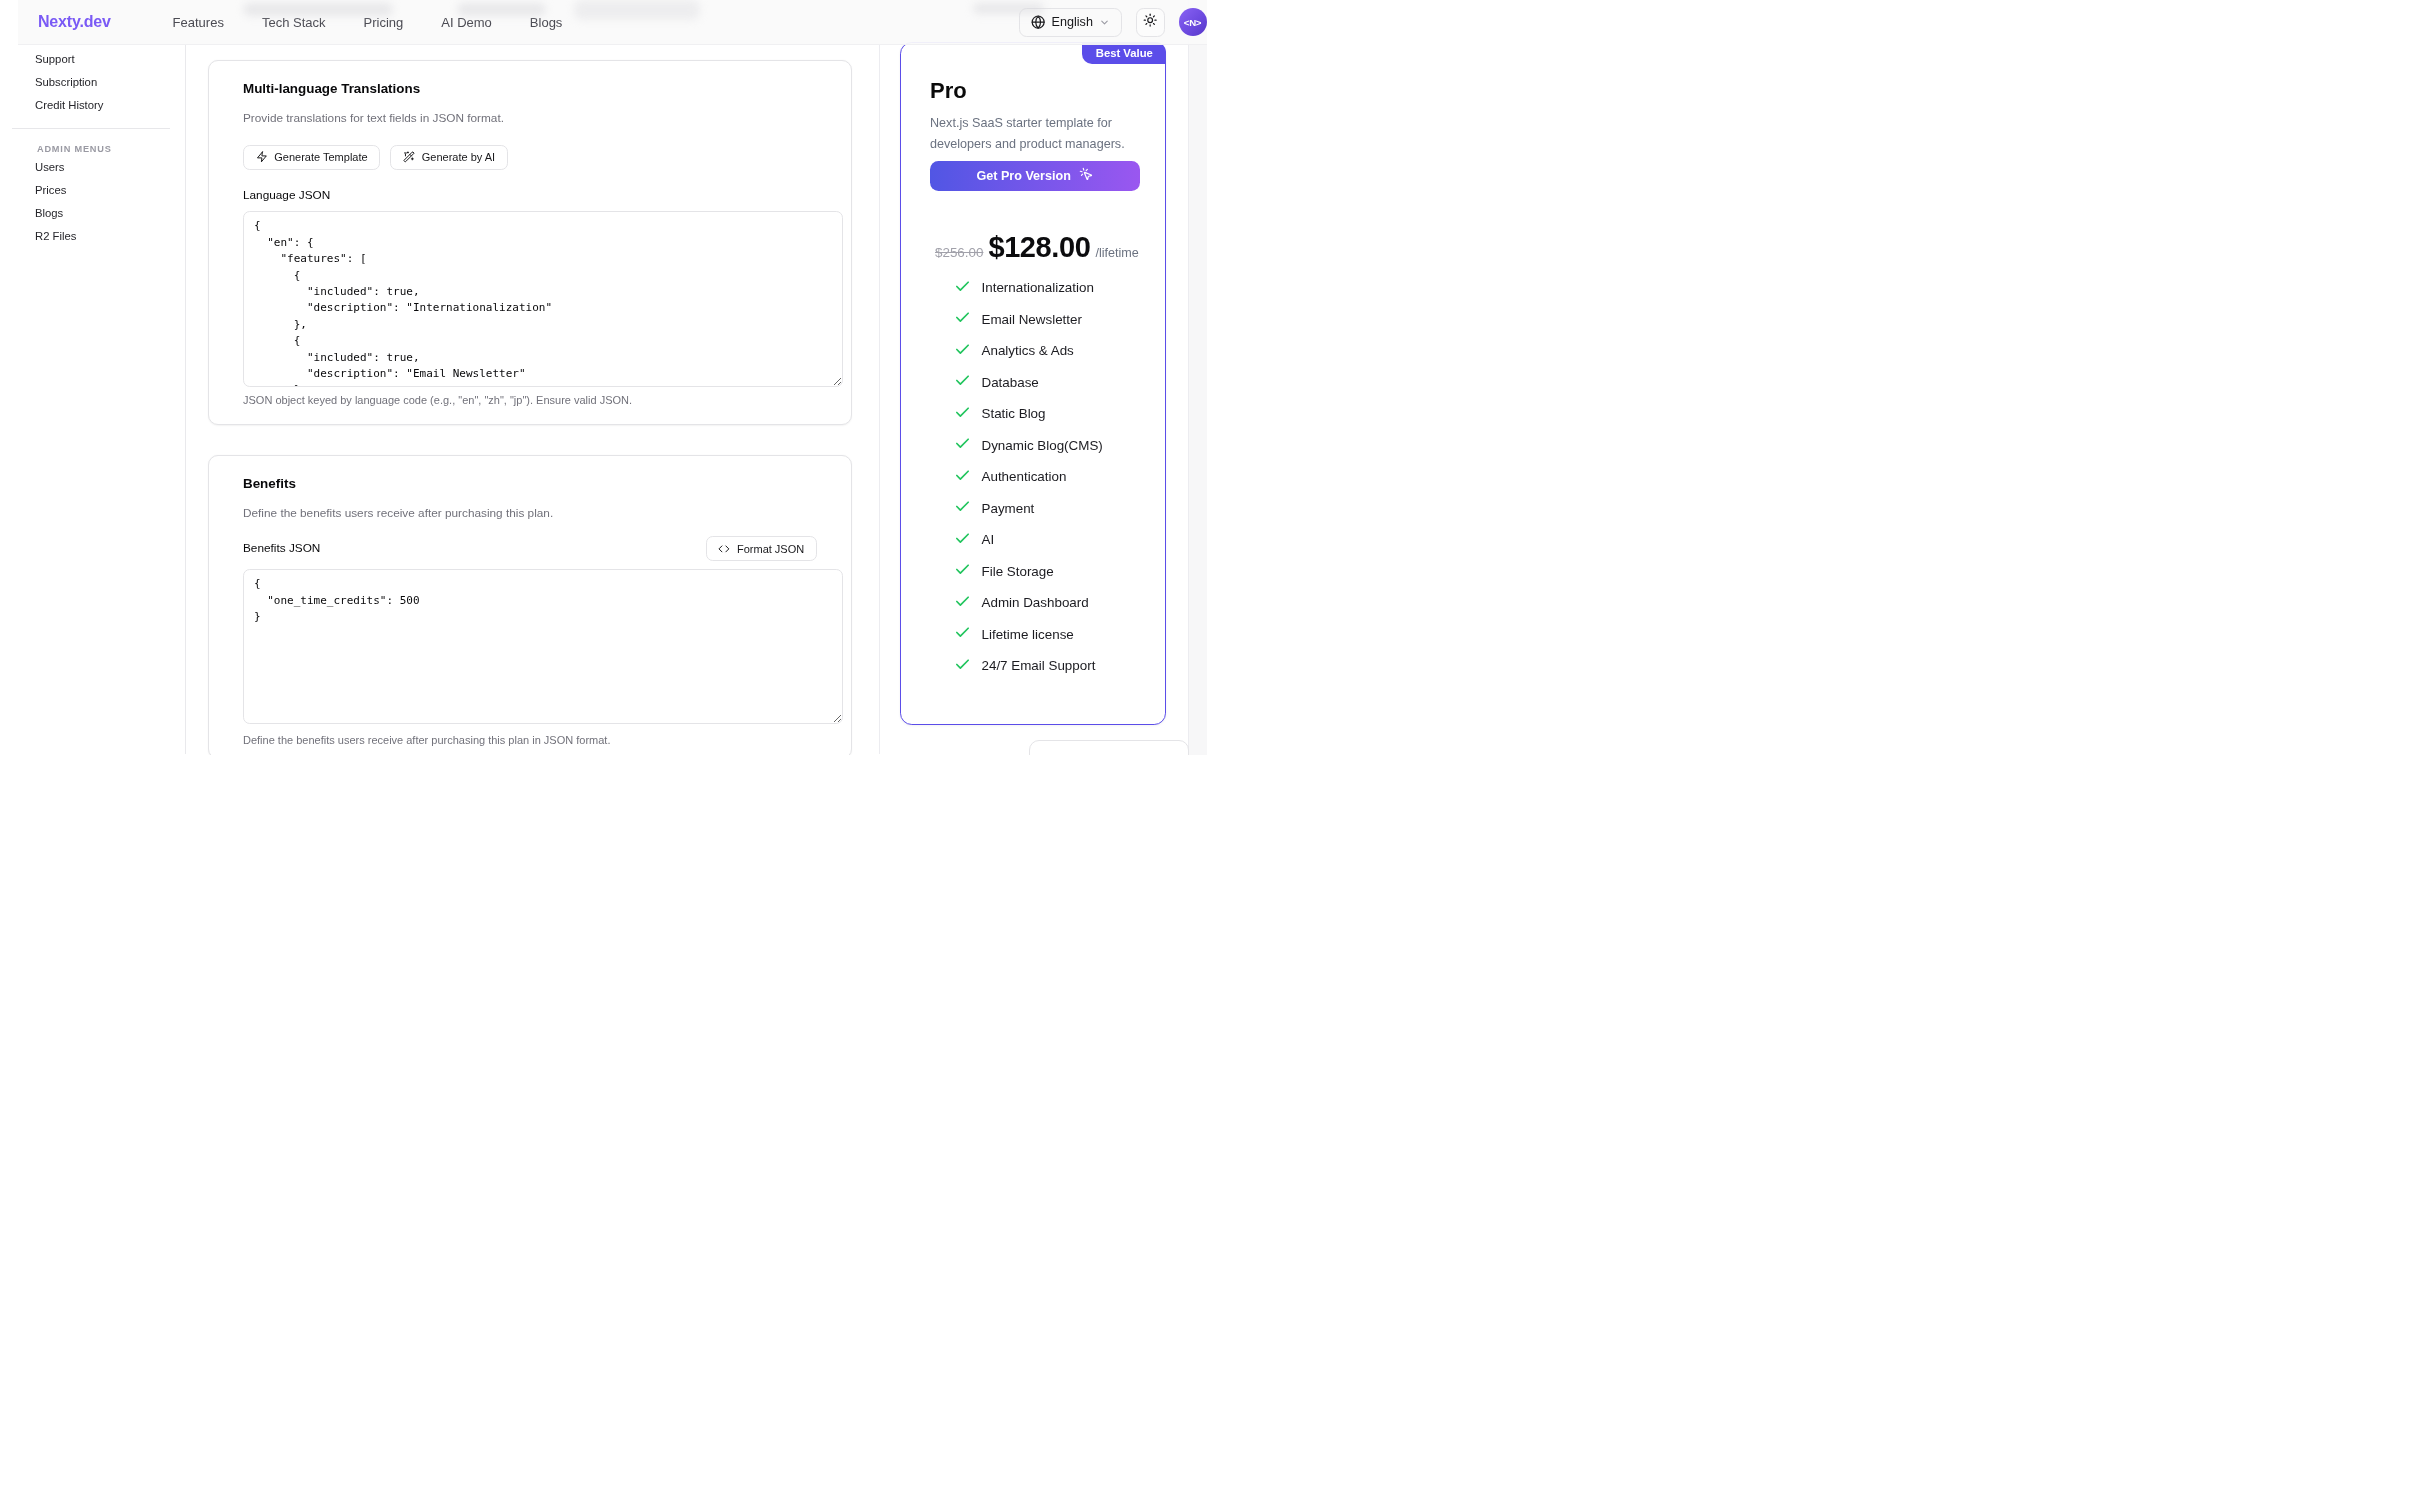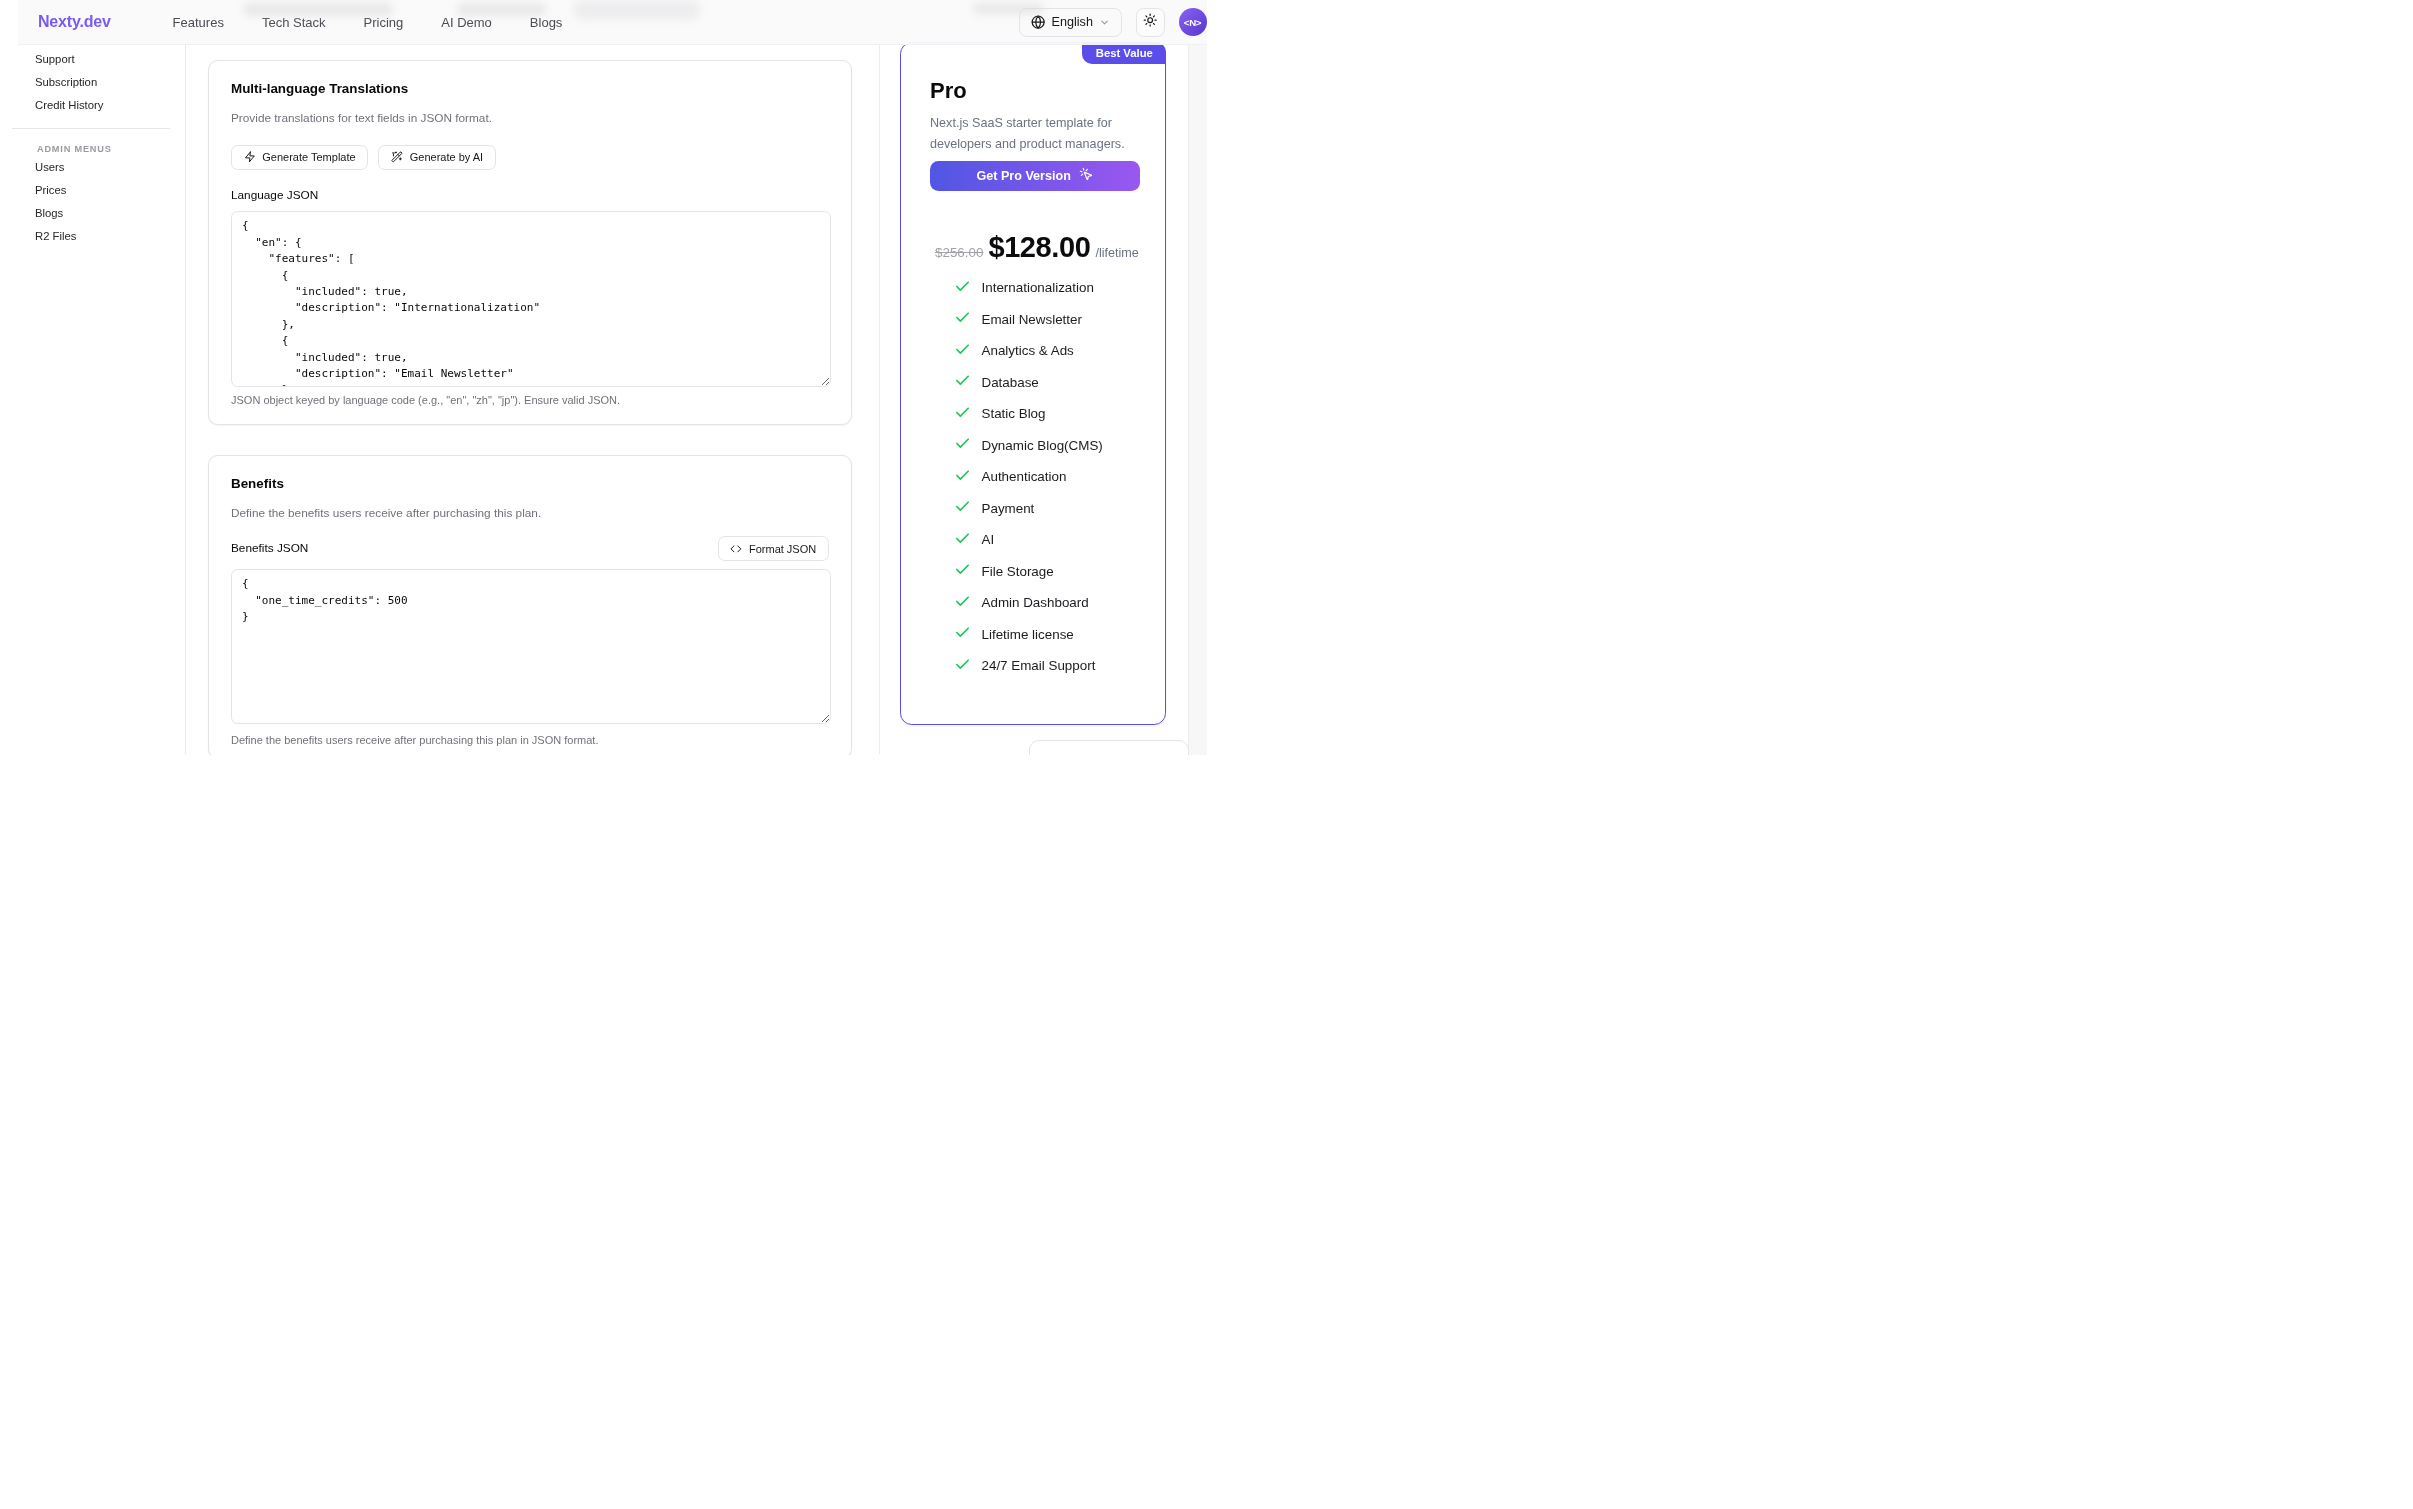--- a/index.html
+++ b/index.html
@@ -43,21 +43,21 @@
   .side-item { height:23px; line-height:23px; padding-left:35px; font-size:11.3px;
     color:#26262b; cursor:pointer; white-space:nowrap; }
   .side-divider { border:none; border-top:0.8px solid #e7e7ea; margin:11.8px 15px 0 11.8px; }
   .side-section { margin:14.3px 0 2.5px 37px; font-size:9.2px; font-weight:700;
     letter-spacing:0.8px; color:#9a9aa3; }
 
   
   .col-divider { position:absolute; left:879px; top:45px; width:0.8px; height:709px; background:#ececf0; }
   .card { position:absolute; left:208px; width:644px; background:#fff;
     border:0.8px solid #e4e4e7; border-radius:10px; box-shadow:0 0.8px 1.7px rgba(0,0,0,.05);
-    padding:20px 22px; }
+    padding:20px 34px; }
   .card.translations { top:60px; height:365px; }
   .card.benefits { top:455px; height:304px; }
   .card-title { font-size:13.4px; font-weight:700; color:#09090b; line-height:16px; }
   .card-sub { font-size:11.8px; color:#71717a; line-height:15px; margin-top:14px; }
   .btn-row { display:flex; gap:10px; margin-top:18.5px; }
   .btn { display:inline-flex; align-items:center; gap:6.7px; height:25px; padding:0 11.8px;
     background:#fff; border:0.8px solid #e4e4e7; border-radius:6.7px; font-size:11px;
     font-weight:500; color:#18181b; cursor:pointer; font-family:"Liberation Sans",sans-serif; white-space:nowrap; }
   .btn svg { display:block; }
   .field-label { font-size:11.8px; font-weight:500; color:#09090b; margin-top:18.5px; line-height:14.3px; }

